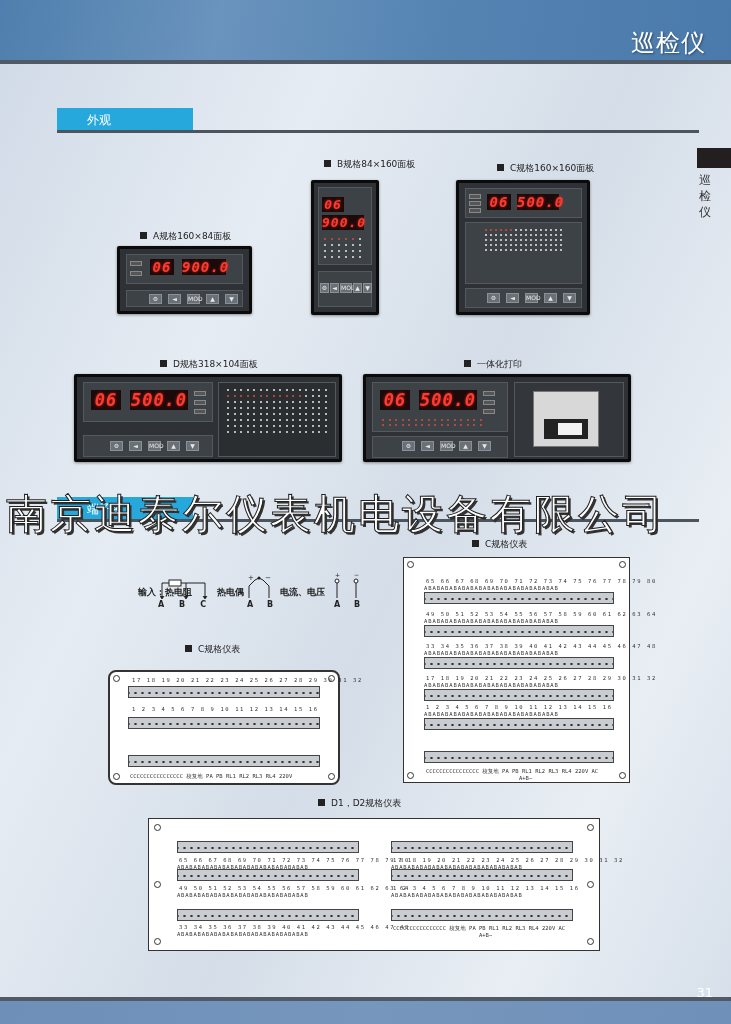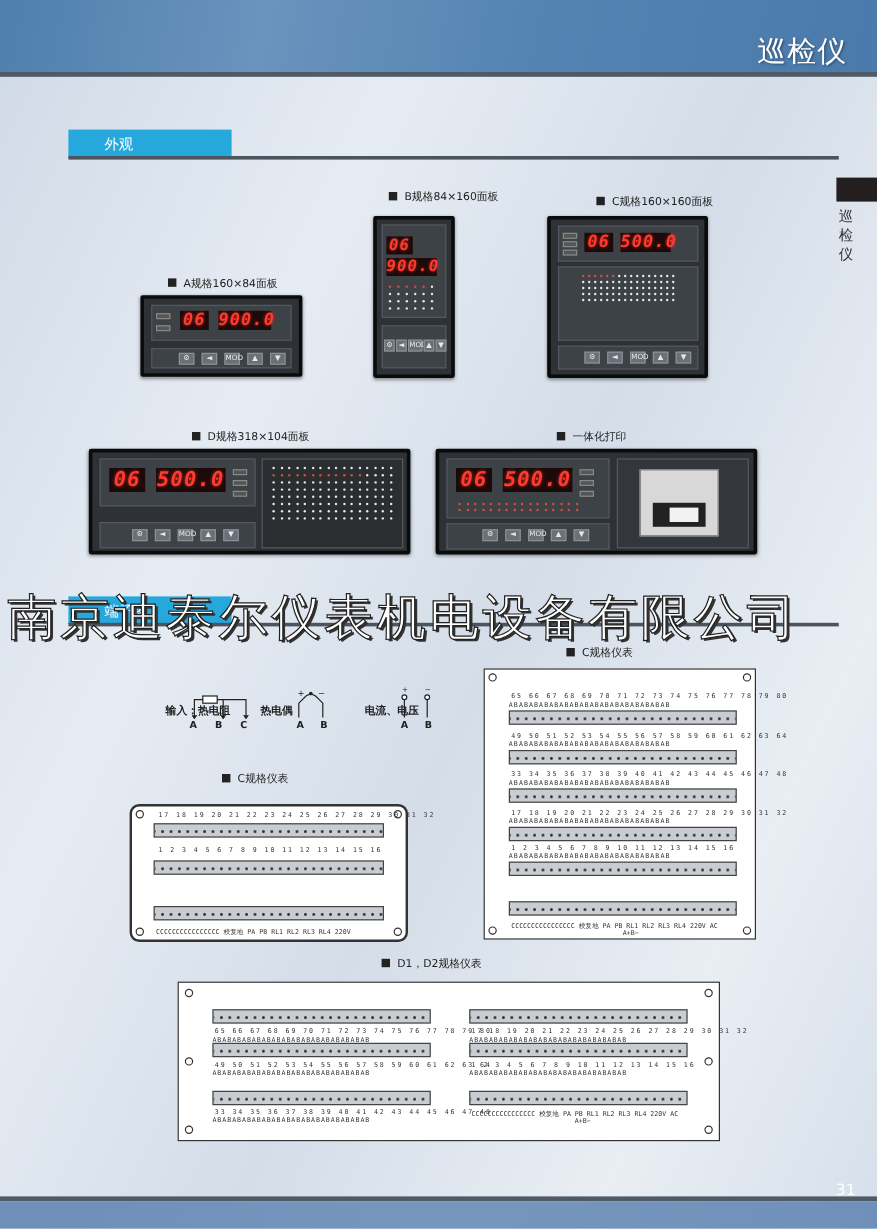--- a/index.html
+++ b/index.html
@@ -479,21 +479,21 @@
 <svg class="abs" style="left:245px; top:574px;" width="30" height="28">
   <text x="3" y="6" font-size="7" fill="#222">+</text>
   <text x="20" y="6" font-size="7" fill="#222">−</text>
   <path d="M4 24 V12 L10 6 L14 4 L18 6 L24 12 V24" fill="none" stroke="#222" stroke-width="1"></path>
   <circle cx="14" cy="4" r="1.5" fill="#222"></circle>
 </svg>
 <div class="abs wiring" style="left:247px; top:600px; width:26px; display:flex; justify-content:space-between; font-size:8px;">
   <span>A</span>
   <span>B</span>
 </div>
-<div class="abs wiring" style="left:280px; top:586px;margin-left:24px;">电流、电压</div>
+<div class="abs wiring" style="left:280px; top:586px;">电流、电压</div>
 <svg class="abs" style="left:332px; top:572px;" width="30" height="30">
   <text x="3" y="5" font-size="6" fill="#222">+</text>
   <text x="22" y="5" font-size="6" fill="#222">−</text>
   <circle cx="5" cy="9" r="2" fill="#fff" stroke="#222"></circle>
   <circle cx="24" cy="9" r="2" fill="#fff" stroke="#222"></circle>
   <path d="M5 11 V26 M24 11 V26" stroke="#222" stroke-width="1"></path>
 </svg>
 <div class="abs wiring" style="left:334px; top:600px; width:26px; display:flex; justify-content:space-between; font-size:8px;">
   <span>A</span>
   <span>B</span>

